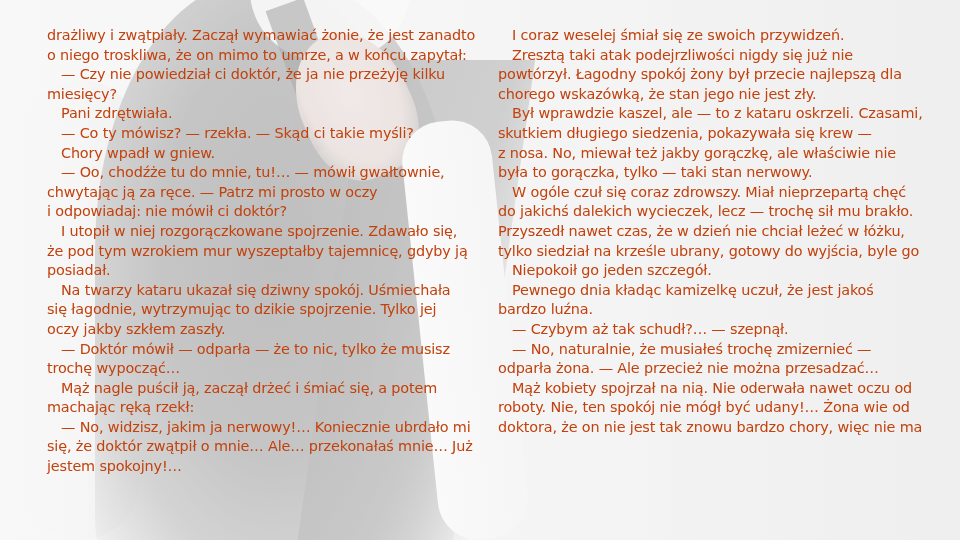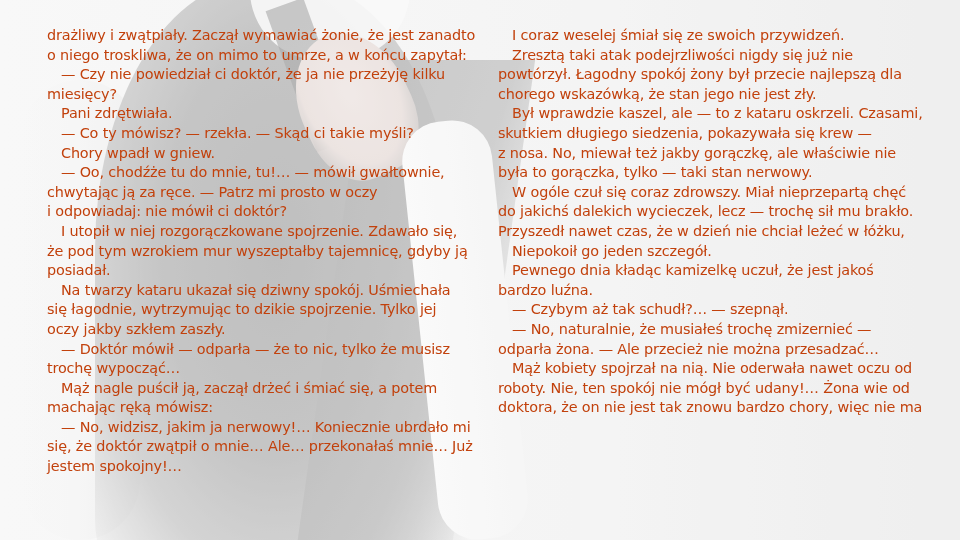--- a/index.html
+++ b/index.html
@@ -101,37 +101,38 @@
       <span class="line">i odpowiadaj: nie mówił ci doktór?</span>
       <span class="line indent">I utopił w niej rozgorączkowane spojrzenie. Zdawało się,</span>
       <span class="line">że pod tym wzrokiem mur wyszeptałby tajemnicę, gdyby ją</span>
       <span class="line">posiadał.</span>
       <span class="line indent">Na twarzy kataru ukazał się dziwny spokój. Uśmiechała</span>
       <span class="line">się łagodnie, wytrzymując to dzikie spojrzenie. Tylko jej</span>
       <span class="line">oczy jakby szkłem zaszły.</span>
       <span class="line indent">— Doktór mówił — odparła — że to nic, tylko że musisz</span>
       <span class="line">trochę wypocząć…</span>
       <span class="line indent">Mąż nagle puścił ją, zaczął drżeć i śmiać się, a potem</span>
-      <span class="line">machając ręką mówisz:</span>
+      <span class="line">machając ręką rzekł:</span>
       <span class="line indent">— No, widzisz, jakim ja nerwowy!… Koniecznie ubrdało mi</span>
       <span class="line">się, że doktór zwątpił o mnie… Ale… przekonałaś mnie… Już</span>
       <span class="line">jestem spokojny!…</span>
     </div>
   <div class="col col-right" id="col-right">
       <span class="line indent">I coraz weselej śmiał się ze swoich przywidzeń.</span>
       <span class="line indent">Zresztą taki atak podejrzliwości nigdy się już nie</span>
       <span class="line">powtórzył. Łagodny spokój żony był przecie najlepszą dla</span>
       <span class="line">chorego wskazówką, że stan jego nie jest zły.</span>
       <span class="line indent">Był wprawdzie kaszel, ale — to z kataru oskrzeli. Czasami,</span>
       <span class="line">skutkiem długiego siedzenia, pokazywała się krew —</span>
       <span class="line">z nosa. No, miewał też jakby gorączkę, ale właściwie nie</span>
       <span class="line">była to gorączka, tylko — taki stan nerwowy.</span>
       <span class="line indent">W ogóle czuł się coraz zdrowszy. Miał nieprzepartą chęć</span>
       <span class="line">do jakichś dalekich wycieczek, lecz — trochę sił mu brakło.</span>
       <span class="line">Przyszedł nawet czas, że w dzień nie chciał leżeć w łóżku,</span>
+      <span class="line">tylko siedział na krześle ubrany, gotowy do wyjścia, byle go</span>
       <span class="line indent">Niepokoił go jeden szczegół.</span>
       <span class="line indent">Pewnego dnia kładąc kamizelkę uczuł, że jest jakoś</span>
       <span class="line">bardzo luźna.</span>
       <span class="line indent">— Czybym aż tak schudł?… — szepnął.</span>
       <span class="line indent">— No, naturalnie, że musiałeś trochę zmizernieć —</span>
       <span class="line">odparła żona. — Ale przecież nie można przesadzać…</span>
       <span class="line indent">Mąż kobiety spojrzał na nią. Nie oderwała nawet oczu od</span>
       <span class="line">roboty. Nie, ten spokój nie mógł być udany!… Żona wie od</span>
       <span class="line">doktora, że on nie jest tak znowu bardzo chory, więc nie ma</span>
     </div>

